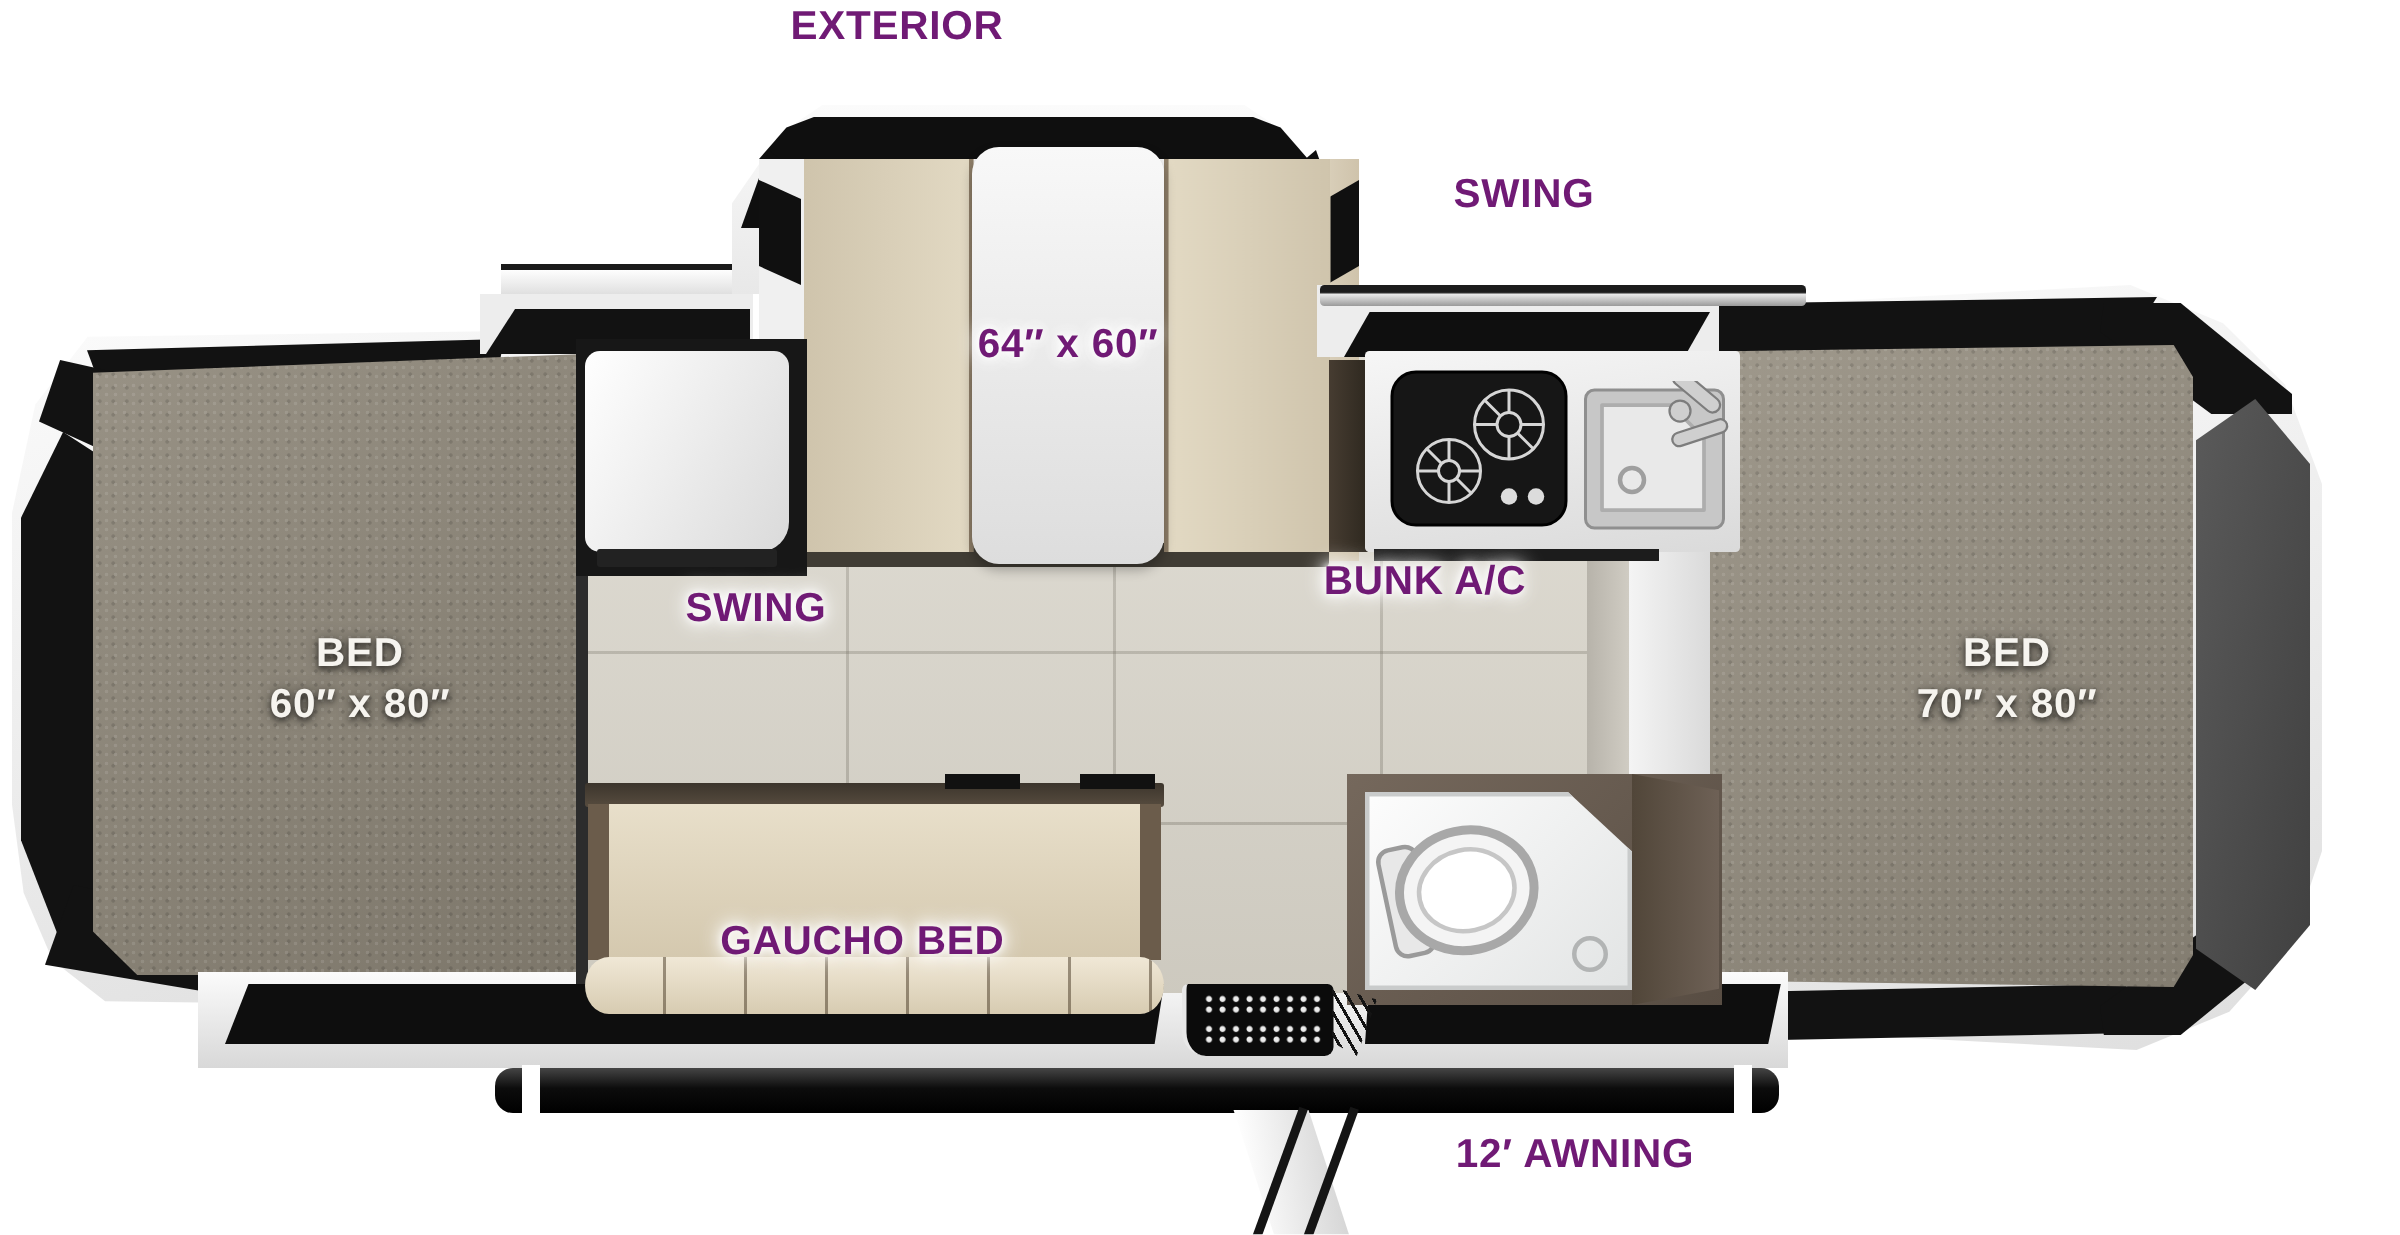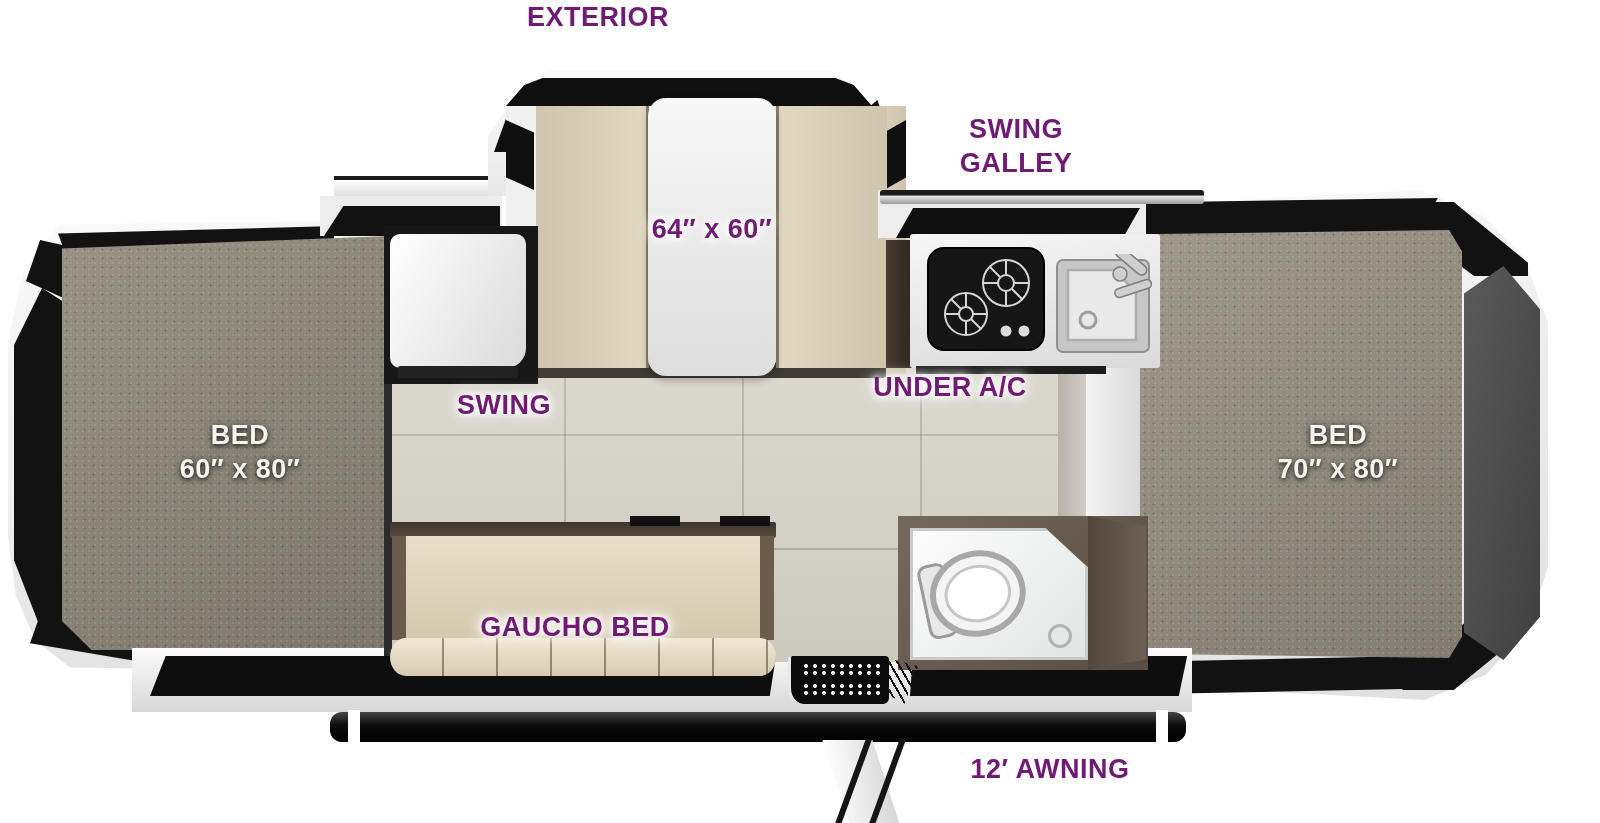--- a/index.html
+++ b/index.html
@@ -218,33 +218,32 @@
               background:linear-gradient(100deg,#ffffff,#d6d6d6);"></div>
   <div class="abs" style="left:850px;top:736px;width:6px;height:94px;background:#151515;transform:rotate(20deg);"></div>
   <div class="abs" style="left:884px;top:736px;width:6px;height:94px;background:#151515;transform:rotate(20deg);"></div>
 
   <div class="lbl" style="left:458px;top:0px;">
     <div>EXTERIOR</div>
   </div>
 
   <div class="lbl" style="left:876px;top:112px;">
     <div>SWING</div>
-    <div>GALLEY</div>
   </div>
 
   <div class="lbl glow" style="left:572px;top:212px;">
     <div>64″ x 60″</div>
   </div>
 
   <div class="lbl glow" style="left:364px;top:388px;">
     <div>SWING</div>
   </div>
 
   <div class="lbl glow" style="left:810px;top:370px;">
-    <div>UNDER A/C</div>
+    <div>BUNK A/C</div>
   </div>
 
   <div class="lbl light" style="left:100px;top:418px;">
     <div>BED</div>
     <div>60″ x 80″</div>
   </div>
 
   <div class="lbl light" style="left:1198px;top:418px;">
     <div>BED</div>
     <div>70″ x 80″</div>

